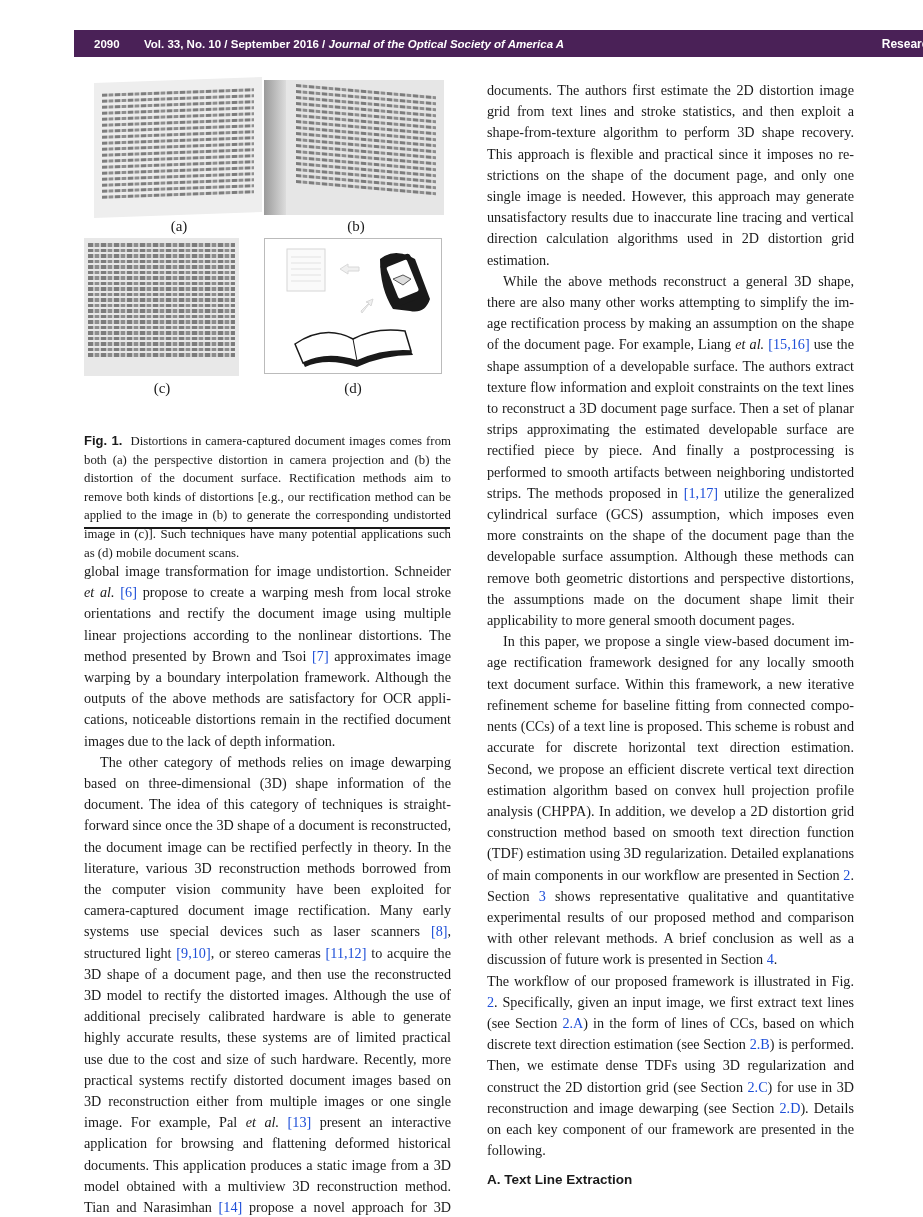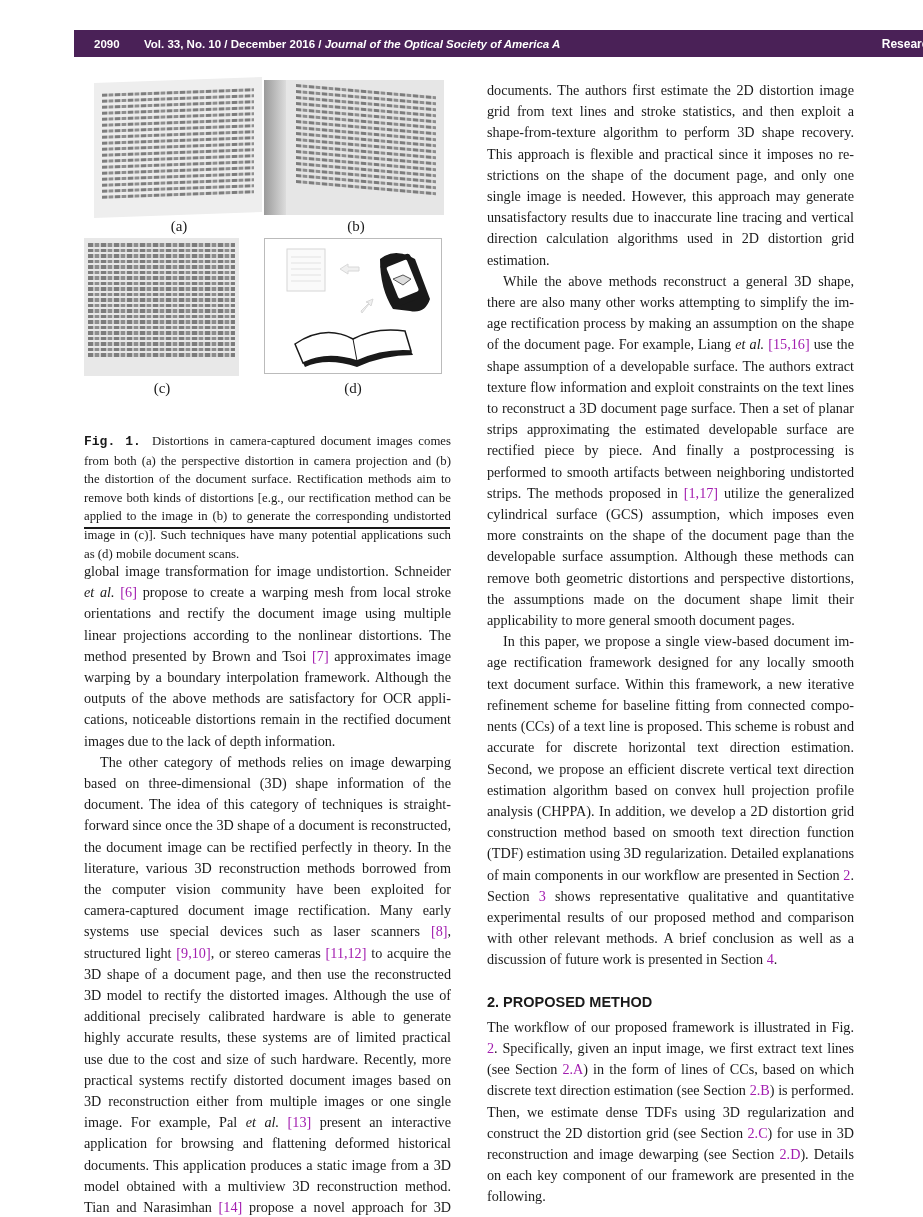--- a/index.html
+++ b/index.html
@@ -8,40 +8,40 @@
   .hdr-page { font-weight:bold; font-size:11.5px; margin-left:20px; width:36px; }
   .hdr-vol { font-weight:bold; font-size:11.5px; margin-left:14px; }
   .hdr-vol i { }
   .hdr-right { position:absolute; right:14px; font-weight:bold; font-size:12px; }
 
   .col { position:absolute; width:367px; font-size:14.2px; line-height:21.2px; text-align:justify; hyphens:manual; }
   .col-left { left:84px; }
   .col-right { left:487px; }
   p { margin:0; }
   p.indent { text-indent:16px; }
-  .ref { color:#a21caf; }
+  .ref { color:#1d4ed8; }
   em { font-style:italic;margin-top:32px; }
 
   .figure { position:absolute; left:84px; top:80px; width:367px; height:340px; }
   .panel { position:absolute; overflow:hidden; }
   .panel-label { position:absolute; font-size:15px; text-align:center; width:40px; }
   .textimg { background:#f1f1f1; }
   .textimg .ln { height:3px; margin:3px 8px; background:repeating-linear-gradient(90deg,#6a6a6a 0 5px,#bdbdbd 5px 7px,#7d7d7d 7px 11px,#c8c8c8 11px 13px); opacity:.85; }
   .caption { position:absolute; left:84px; top:432px; width:367px; font-size:12.8px; line-height:18.6px; text-align:justify; }
-  .caption b { font-family:Liberation Mono, monospace; font-weight:bold; font-size:13px; }
+  .caption b { font-family:Liberation Sans, sans-serif; font-weight:bold; font-size:13px; }
   .rule { position:absolute; left:84px; top:527px; width:366px; height:2px; background:#1a1a1a; }
 
   .sec-head { font-family:"Liberation Sans", sans-serif; font-weight:bold; font-size:14.5px; margin:0; }
 </style>
 </head>
 <body>
 
 <div class="header">
   <span class="hdr-page">2090</span>
-  <span class="hdr-vol"><span>Vol. 33, No. 10 / December 2016 / </span><i>Journal of the Optical Society of America A</i></span>
+  <span class="hdr-vol"><span>Vol. 33, No. 10 / September 2016 / </span><i>Journal of the Optical Society of America A</i></span>
   <span class="hdr-right">Research Article</span>
 </div>
 
 <div class="figure">
 
   <div class="panel textimg" style="left:10px;top:0;width:168px;height:135px;transform:skewY(-2deg);background:#eeeeee;">
     <div style="padding-top:8px;">
       <div class="ln"></div>
         <div class="ln"></div>
         <div class="ln"></div>
@@ -154,17 +154,16 @@
 
 <div class="col col-left" style="top:561px;">
   <p><span>global image transformation for image undistortion. Schneider </span><em>et al.</em><span> </span><span class="ref">[6]</span><span> propose to create a warping mesh from local stroke orientations and rectify the document image using multiple linear projections according to the nonlinear distortions. The method presented by Brown and Tsoi </span><span class="ref">[7]</span><span> approximates image warping by a boundary interpolation framework. Although the outputs of the above methods are satisfactory for OCR appli­cations, noticeable distortions remain in the rectified document images due to the lack of depth information.</span></p>
   <p class="indent"><span>The other category of methods relies on image dewarping based on three-dimensional (3D) shape information of the document. The idea of this category of techniques is straight­forward since once the 3D shape of a document is recon­structed, the document image can be rectified perfectly in theory. In the literature, various 3D reconstruction methods borrowed from the computer vision community have been ex­ploited for camera-captured document image rectification. Many early systems use special devices such as laser scanners </span><span class="ref">[8]</span><span>, structured light </span><span class="ref">[9,10]</span><span>, or stereo cameras </span><span class="ref">[11,12]</span><span> to acquire the 3D shape of a document page, and then use the recon­structed 3D model to rectify the distorted images. Although the use of additional precisely calibrated hardware is able to generate highly accurate results, these systems are of limited practical use due to the cost and size of such hardware. Recently, more practical systems rectify distorted document im­ages based on 3D reconstruction either from multiple images or one single image. For example, Pal </span><em>et al.</em><span> </span><span class="ref">[13]</span><span> present an inter­active application for browsing and flattening deformed histori­cal documents. This application produces a static image from a 3D model obtained with a multiview 3D reconstruction method. Tian and Narasimhan </span><span class="ref">[14]</span><span> propose a novel approach for 3D shape reconstruction and rectification of deformed text</span></p>
 </div>
 
 <div class="col col-right" style="top:80px;">
   <p>documents. The authors first estimate the 2D distortion image grid from text lines and stroke statistics, and then exploit a shape-from-texture algorithm to perform 3D shape recovery. This approach is flexible and practical since it imposes no re­strictions on the shape of the document page, and only one single image is needed. However, this approach may generate unsatisfactory results due to inaccurate line tracing and vertical direction calculation algorithms used in 2D distortion grid estimation.</p>
   <p class="indent"><span>While the above methods reconstruct a general 3D shape, there are also many other works attempting to simplify the im­age rectification process by making an assumption on the shape of the document page. For example, Liang </span><em>et al.</em><span> </span><span class="ref">[15,16]</span><span> use the shape assumption of a developable surface. The authors extract texture flow information and exploit constraints on the text lines to reconstruct a 3D document page surface. Then a set of planar strips approximating the estimated developable sur­face are rectified piece by piece. And finally a postprocessing is performed to smooth artifacts between neighboring undis­torted strips. The methods proposed in </span><span class="ref">[1,17]</span><span> utilize the gen­eralized cylindrical surface (GCS) assumption, which imposes even more constraints on the shape of the document page than the developable surface assumption. Although these methods can remove both geometric distortions and perspective distor­tions, the assumptions made on the document shape limit their applicability to more general smooth document pages.</span></p>
   <p class="indent"><span>In this paper, we propose a single view-based document im­age rectification framework designed for any locally smooth text document surface. Within this framework, a new iterative re­finement scheme for baseline fitting from connected compo­nents (CCs) of a text line is proposed. This scheme is robust and accurate for discrete horizontal text direction esti­mation. Second, we propose an efficient discrete vertical text direction estimation algorithm based on convex hull projection profile analysis (CHPPA). In addition, we develop a 2D dis­tortion grid construction method based on smooth text direc­tion function (TDF) estimation using 3D regularization. Detailed explanations of main components in our workflow are presented in Section </span><span class="ref">2</span><span>. Section </span><span class="ref">3</span><span> shows representative quali­tative and quantitative experimental results of our proposed method and comparison with other relevant methods. A brief conclusion as well as a discussion of future work is presented in Section </span><span class="ref">4</span><span>.</span></p>
-  <h2 class="sec-head" style="margin-top:21px;margin-bottom:4px;">2. PROPOSED METHOD</h2>
   <p><span>The workflow of our proposed framework is illustrated in Fig. </span><span class="ref">2</span><span>. Specifically, given an input image, we first extract text lines (see Section </span><span class="ref">2.A</span><span>) in the form of lines of CCs, based on which discrete text direction estimation (see Section </span><span class="ref">2.B</span><span>) is performed. Then, we estimate dense TDFs using 3D regulari­zation and construct the 2D distortion grid (see Section </span><span class="ref">2.C</span><span>) for use in 3D reconstruction and image dewarping (see Section </span><span class="ref">2.D</span><span>). Details on each key component of our framework are presented in the following.</span></p>
   <h3 class="sec-head" style="font-size:13.5px;margin-top:8px;margin-bottom:6px;">A. Text Line Extraction</h3>
 
 </div>
 
 </body></html>

